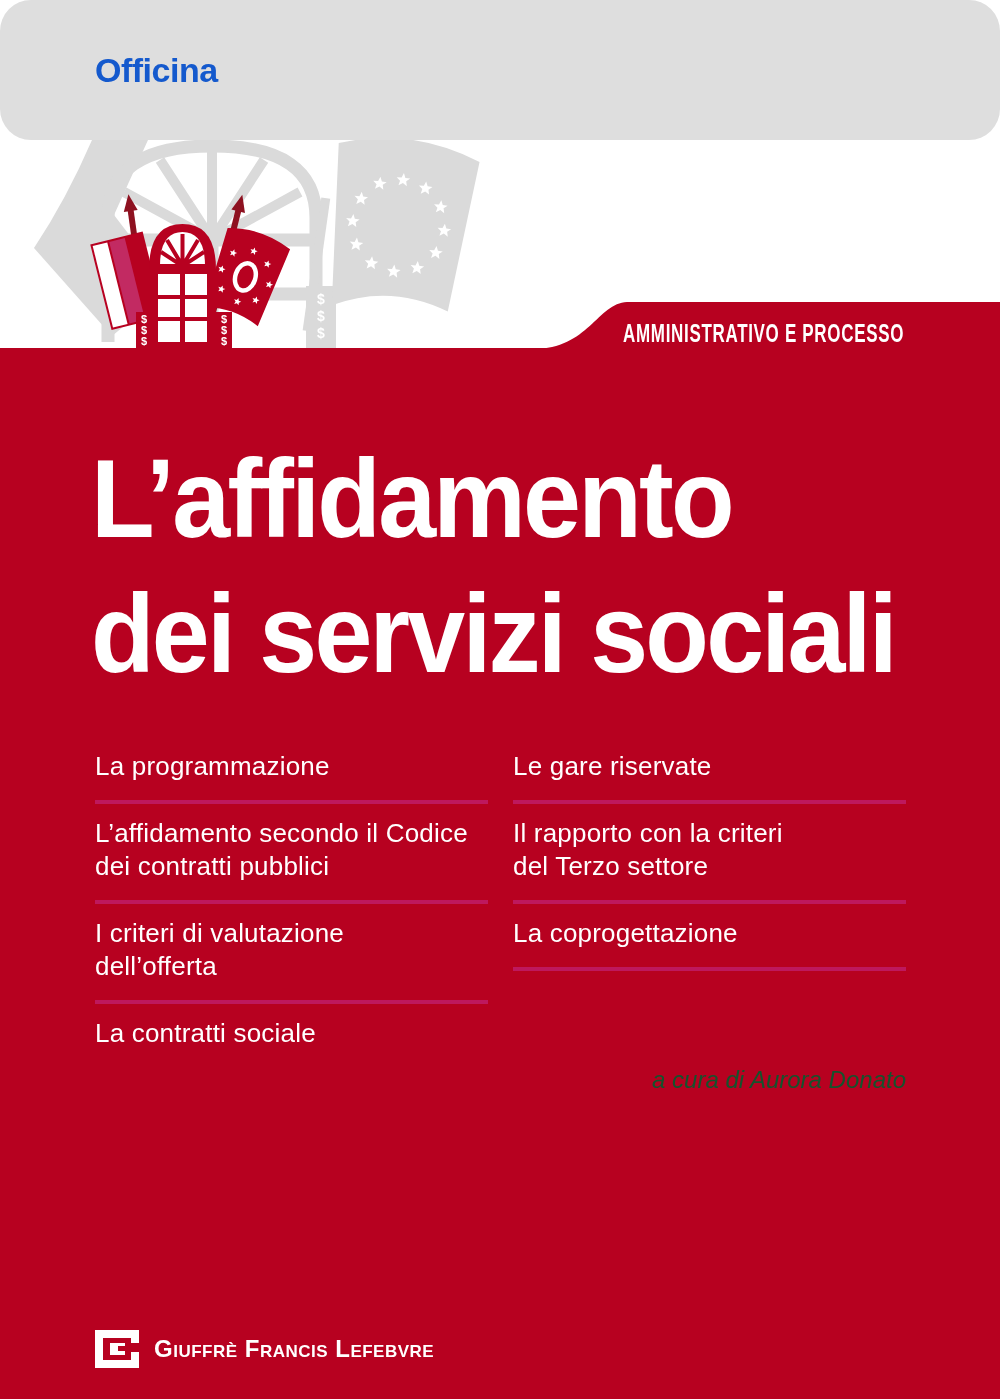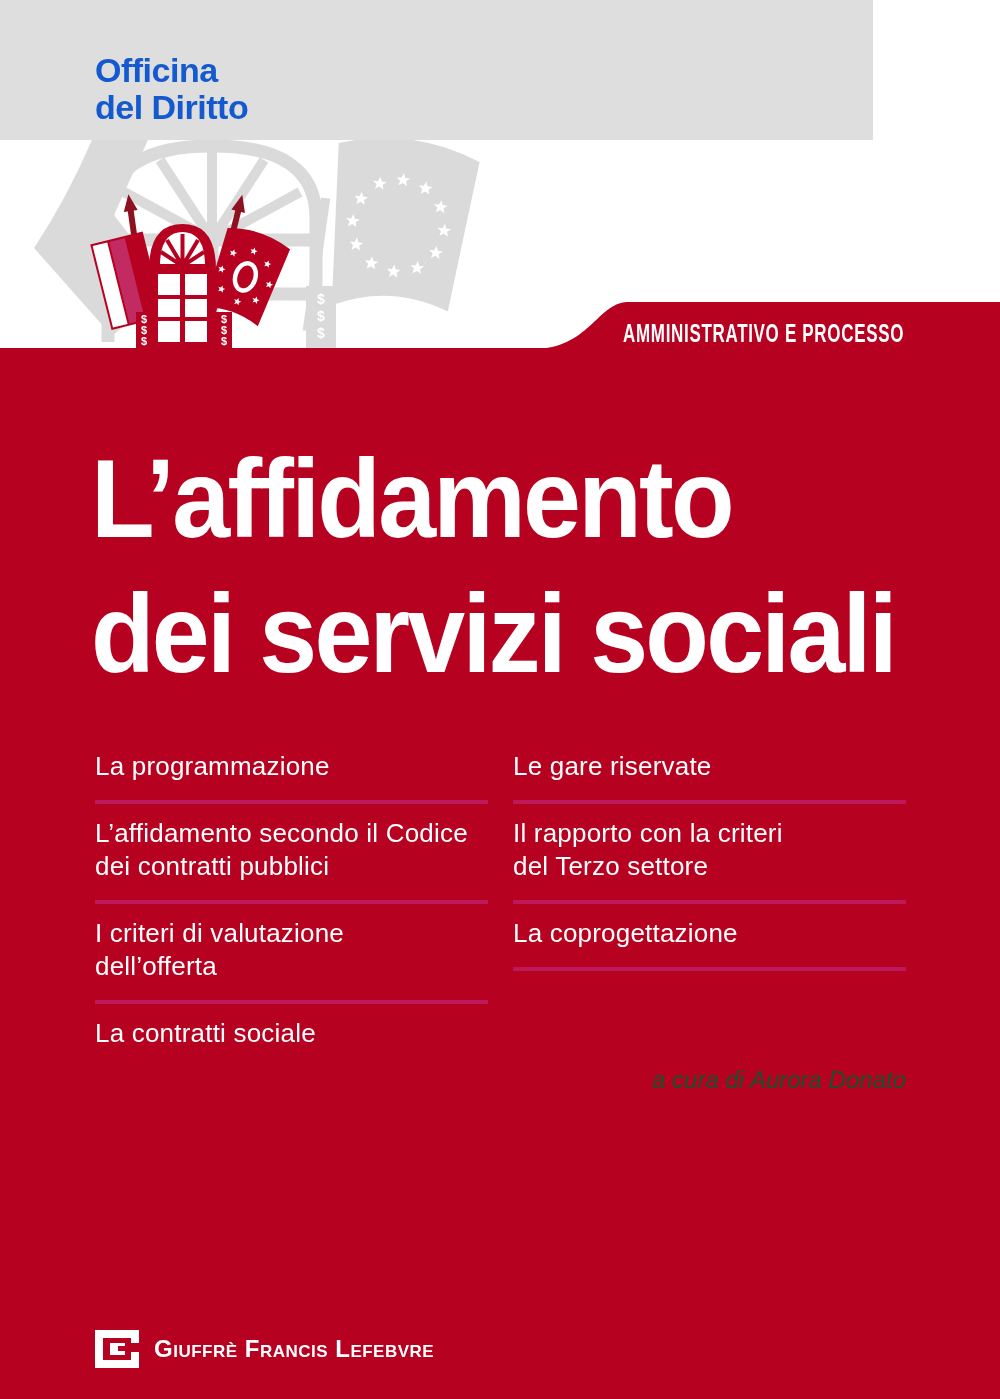--- a/index.html
+++ b/index.html
@@ -1,21 +1,21 @@
 <!DOCTYPE html>
 <html><head>
 <meta charset="utf-8">
 <style>
   html,body { margin:0; padding:0; background:#ffffff; }
   .page {
     position:relative; width:1000px; height:1399px; overflow:hidden;
     background:#ffffff; font-family:"Liberation Sans", sans-serif;
   }
   
-  .band-top { position:absolute; left:0; top:0; width:873px; height:140px; background:#DEDEDE; }
+  .band-top { position:absolute; left:0; top:0; width:1000px; height:140px; background:#DEDEDE;border-radius:31px; }
   .brand {
     position:absolute; left:95px; top:52px; color:#1459CD;
     font-weight:bold; font-size:34px; line-height:37px; letter-spacing:-0.5px;
   }
   
   .art { position:absolute; left:0; top:140px; width:1000px; height:208px; display:block; }
   
   .tab-curve { position:absolute; left:500px; top:302px; width:500px; height:47px; display:block; }
   .tab-label {
     position:absolute; left:623px; top:319px; color:#ffffff;
@@ -55,21 +55,20 @@
   }
 </style>
 </head>
 <body>
 
 <div class="page">
 
   <div class="band-top">
     <div class="brand">
       <div>Officina</div>
-      <div>del Diritto</div>
     </div>
   </div>
 
   <div class="main-red"></div>
 
   <svg class="art" viewBox="0 0 1000 208" xmlns="http://www.w3.org/2000/svg">
     <defs>
       <path id="star" d="M0,-7 L1.9,-2.4 L6.8,-2.2 L3.1,0.9 L4.2,5.7 L0,3 L-4.2,5.7 L-3.1,0.9 L-6.8,-2.2 L-1.9,-2.4 Z"></path>
     </defs>
 

